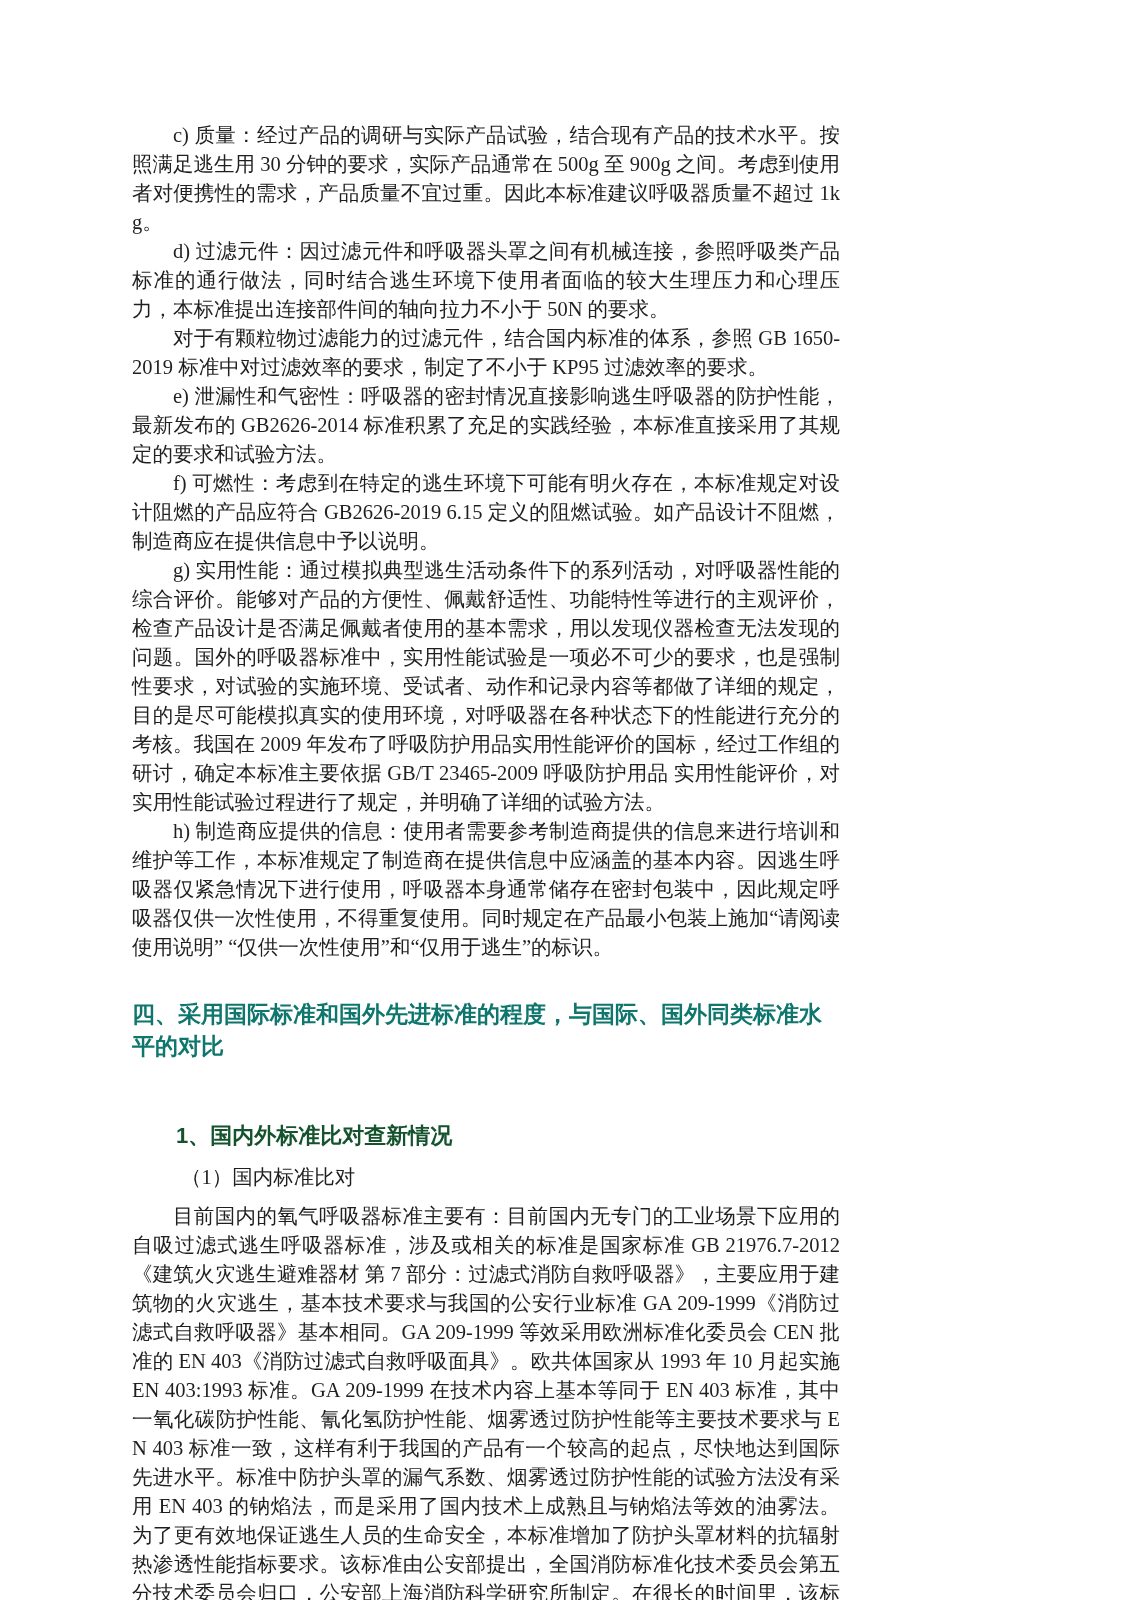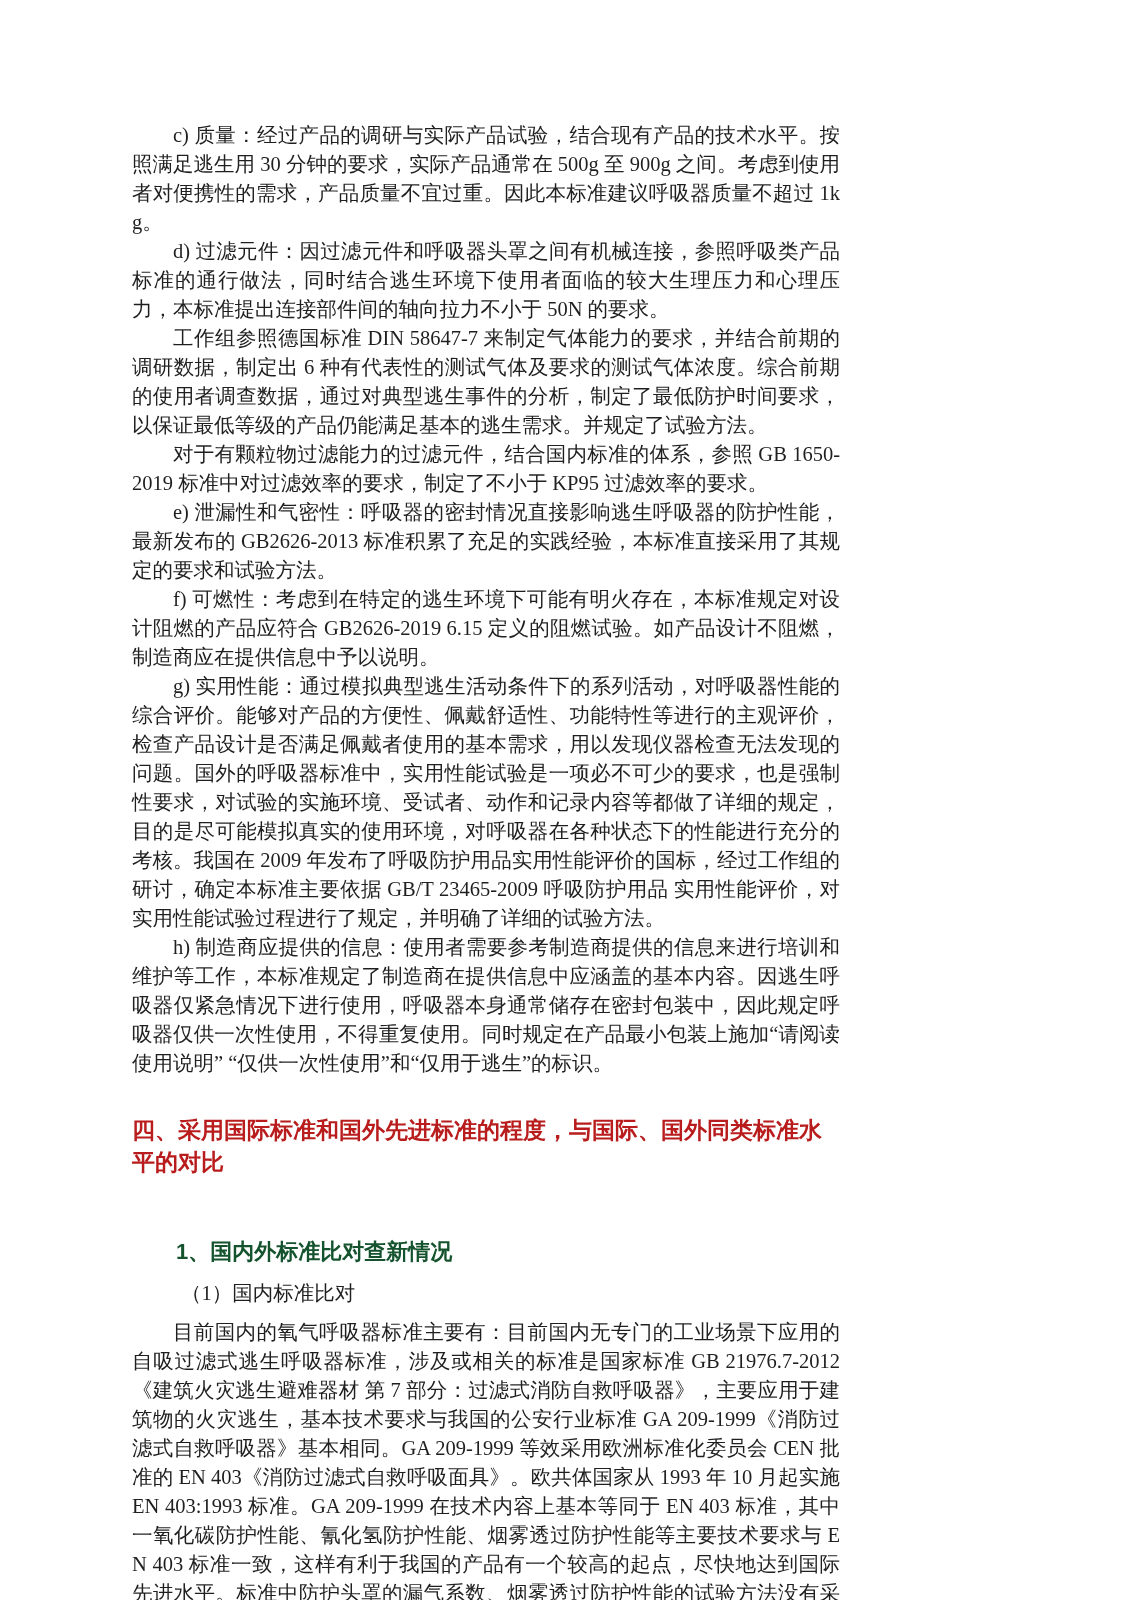--- a/index.html
+++ b/index.html
@@ -27,21 +27,21 @@
     text-indent: 2em;
     word-break: break-all;
   }
   .section-heading {
     margin: 36px 0 0 0;
     font-family: "Liberation Sans", sans-serif;
     font-weight: 700;
     font-size: 23px;
     line-height: 32px;
     text-indent: 0;
-    color: #b91c1c;
+    color: #0f766e;
   }
   .sub-heading {
     margin: 58px 0 0 0;
     font-family: "Liberation Sans", sans-serif;
     font-weight: 700;
     font-size: 22px;
     line-height: 32px;
     text-indent: 2em;
     color: #14532d;
   }
@@ -62,25 +62,24 @@
 </style>
 </head>
 <body>
 
 <div class="page">
 
   <p class="para">c) 质量：经过产品的调研与实际产品试验，结合现有产品的技术水平。按照满足逃生用 30 分钟的要求，实际产品通常在 500g 至 900g 之间。考虑到使用者对便携性的需求，产品质量不宜过重。因此本标准建议呼吸器质量不超过 1kg。</p>
 
   <p class="para">d) 过滤元件：因过滤元件和呼吸器头罩之间有机械连接，参照呼吸类产品标准的通行做法，同时结合逃生环境下使用者面临的较大生理压力和心理压力，本标准提出连接部件间的轴向拉力不小于 50N 的要求。</p>
 
-  <p class="para">工作组参照德国标准 DIN 58647-7 来制定气体能力的要求，并结合前期的调研数据，制定出 6 种有代表性的测试气体及要求的测试气体浓度。综合前期的使用者调查数据，通过对典型逃生事件的分析，制定了最低防护时间要求，以保证最低等级的产品仍能满足基本的逃生需求。并规定了试验方法。</p>
 
   <p class="para">对于有颗粒物过滤能力的过滤元件，结合国内标准的体系，参照 GB 1650-2019 标准中对过滤效率的要求，制定了不小于 KP95 过滤效率的要求。</p>
 
-  <p class="para">e) 泄漏性和气密性：呼吸器的密封情况直接影响逃生呼吸器的防护性能，最新发布的 GB2626-2013 标准积累了充足的实践经验，本标准直接采用了其规定的要求和试验方法。</p>
+  <p class="para">e) 泄漏性和气密性：呼吸器的密封情况直接影响逃生呼吸器的防护性能，最新发布的 GB2626-2014 标准积累了充足的实践经验，本标准直接采用了其规定的要求和试验方法。</p>
 
   <p class="para">f) 可燃性：考虑到在特定的逃生环境下可能有明火存在，本标准规定对设计阻燃的产品应符合 GB2626-2019 6.15 定义的阻燃试验。如产品设计不阻燃，制造商应在提供信息中予以说明。</p>
 
   <p class="para">g) 实用性能：通过模拟典型逃生活动条件下的系列活动，对呼吸器性能的综合评价。能够对产品的方便性、佩戴舒适性、功能特性等进行的主观评价，检查产品设计是否满足佩戴者使用的基本需求，用以发现仪器检查无法发现的问题。国外的呼吸器标准中，实用性能试验是一项必不可少的要求，也是强制性要求，对试验的实施环境、受试者、动作和记录内容等都做了详细的规定，目的是尽可能模拟真实的使用环境，对呼吸器在各种状态下的性能进行充分的考核。我国在 2009 年发布了呼吸防护用品实用性能评价的国标，经过工作组的研讨，确定本标准主要依据 GB/T 23465-2009 呼吸防护用品 实用性能评价，对实用性能试验过程进行了规定，并明确了详细的试验方法。</p>
 
   <p class="para">h) 制造商应提供的信息：使用者需要参考制造商提供的信息来进行培训和维护等工作，本标准规定了制造商在提供信息中应涵盖的基本内容。因逃生呼吸器仅紧急情况下进行使用，呼吸器本身通常储存在密封包装中，因此规定呼吸器仅供一次性使用，不得重复使用。同时规定在产品最小包装上施加“请阅读使用说明” “仅供一次性使用”和“仅用于逃生”的标识。</p>
 
   <h2 class="section-heading">四、采用国际标准和国外先进标准的程度，与国际、国外同类标准水平的对比</h2>
 
   <h3 class="sub-heading">1、国内外标准比对查新情况</h3>

